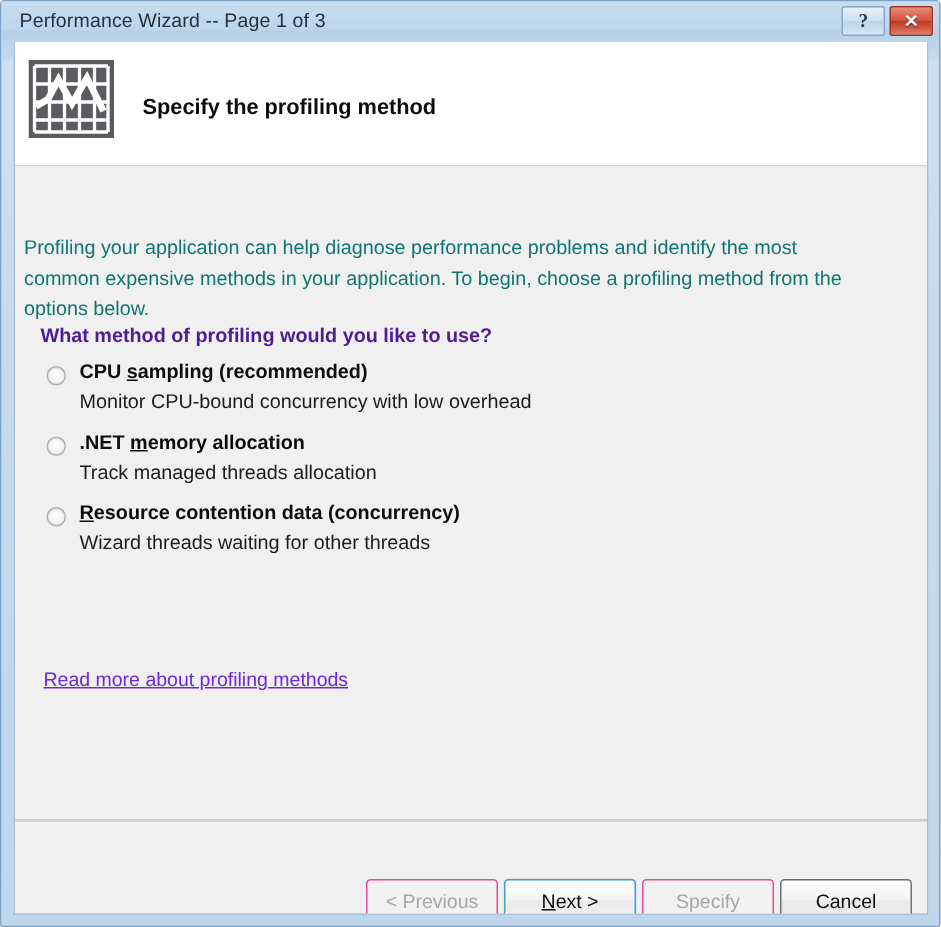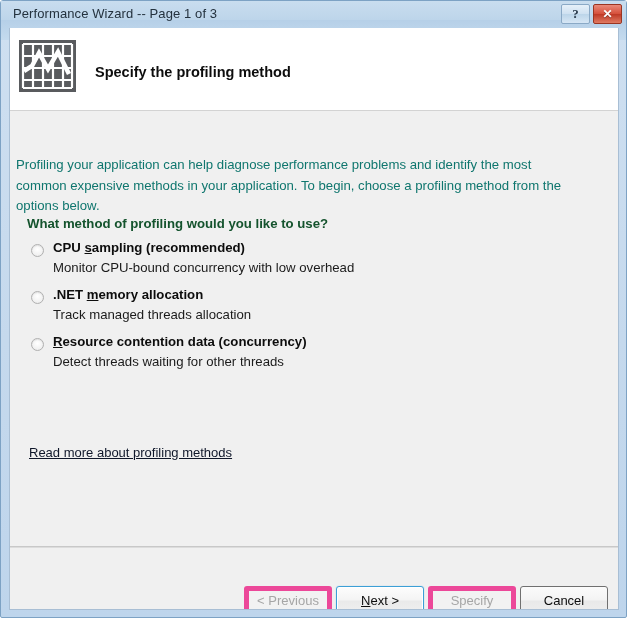--- a/index.html
+++ b/index.html
@@ -138,21 +138,21 @@
     font-size: 13.2px;
     color: #0f766e;
     line-height: 20.5px;
   }
   .question {
     position: absolute;
     left: 17px;
     top: 104px;
     font-size: 13.2px;
     font-weight: bold;
-    color: #14532d;
+    color: #4c1d95;
   }
 
   
   .options {
     position: absolute;
     left: 17px;
     top: 128px;
     width: 570px;
   }
   .option {
@@ -203,21 +203,21 @@
     color: #1b1b1b;
     white-space: nowrap;
   }
 
   
   .more-link {
     position: absolute;
     left: 19px;
     top: 333px;
     font-size: 13px;
-    color: #0f172a;
+    color: #6d28d9;
     text-decoration: underline;
     cursor: pointer;
   }
 
   
   .sep {
     position: absolute;
     left: 0;
     top: 518px;
     width: 608px;
@@ -247,21 +247,21 @@
     display: flex;
     align-items: center;
     justify-content: center;
     cursor: default;
     white-space: nowrap;
   }
   .btn u { text-decoration: underline; }
   .btn.disabled {
     color: #a6a6a6;
     background: #f2f2f2;
-    border: 5px solid #ec4899;
+    border: 1px solid #ec4899;
   }
   .btn.default {
     border: 1px solid #3c9fd6;
     box-shadow: inset 0 0 0 1px #ffffff, 0 0 1px rgba(60,159,214,0.6);
     background: linear-gradient(to bottom, #fdfdfd 0%, #f4f4f4 48%, #eaeaea 52%, #f0f0f0 100%);
   }
   .btn.cancel { border: 1px solid #707070; }
 
   #b-prev   { left: 234px; }
   #b-next   { left: 326px; }
@@ -319,21 +319,21 @@
 
         <div class="option">
           <span class="radio"></span>
           <span class="opt-label"><span>.NET </span><u>m</u><span>emory allocation</span></span>
           <span class="opt-desc">Track managed threads allocation</span>
         </div>
 
         <div class="option">
           <span class="radio"></span>
           <span class="opt-label"><span></span><u>R</u><span>esource contention data (concurrency)</span></span>
-          <span class="opt-desc">Detect threads waiting for other threads</span>
+          <span class="opt-desc">Wizard threads waiting for other threads</span>
         </div>
 
       </div>
 
       <a class="more-link" href="#">Read more about profiling methods</a>
     </div>
 
     <div class="sep"></div>
     <div class="buttonbar">
       <div class="btn disabled" id="b-prev">&lt; Previous</div>

